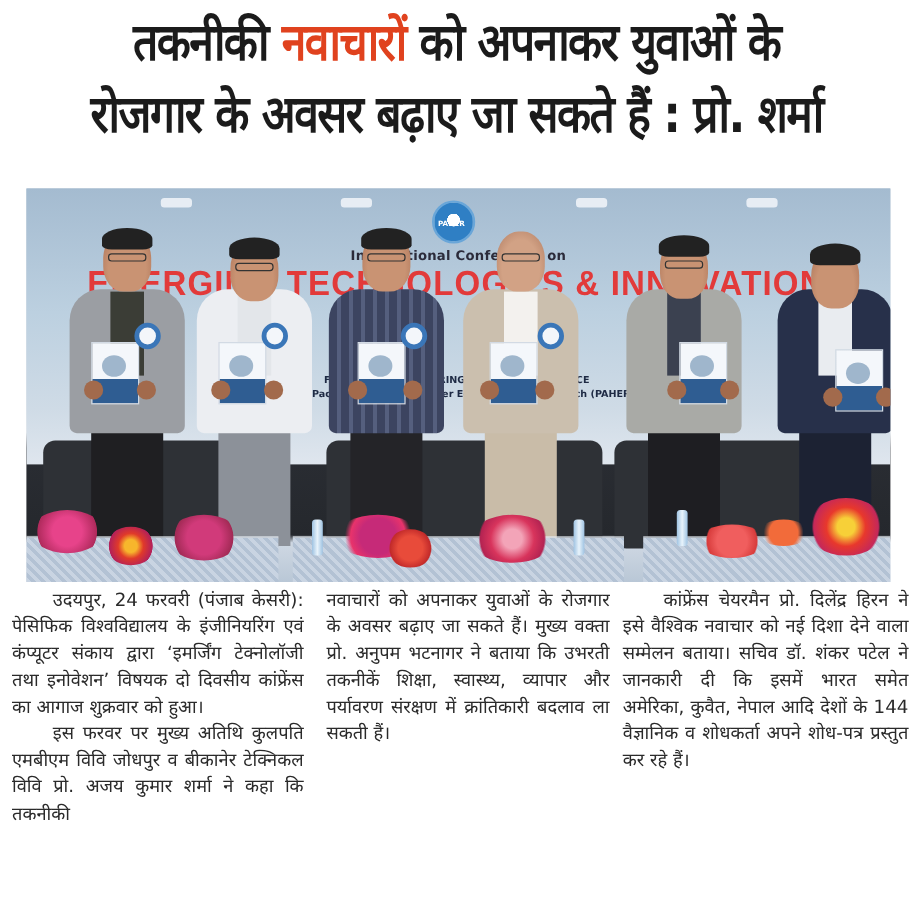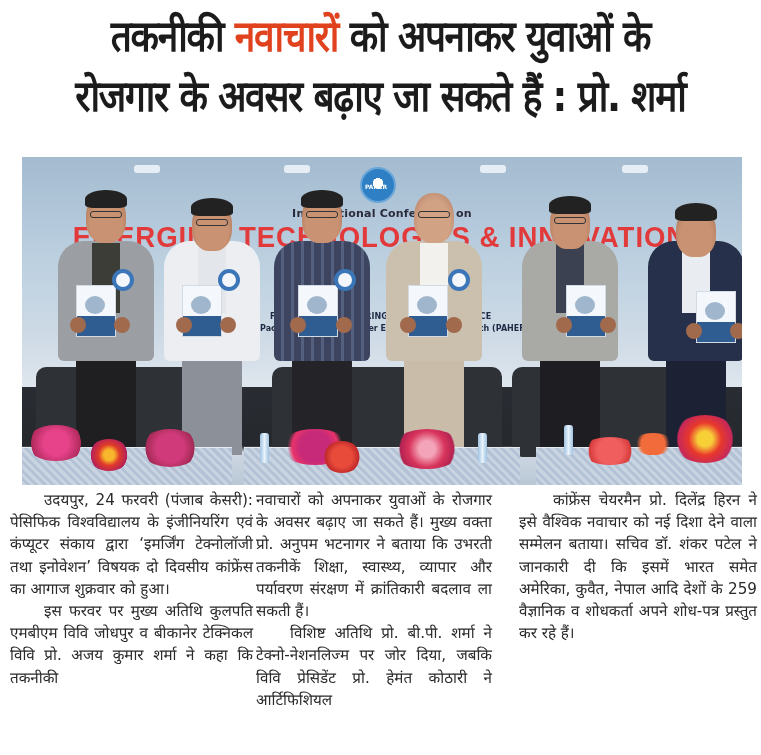--- a/index.html
+++ b/index.html
@@ -78,21 +78,21 @@
   .person .hand { position: absolute; width: 16px; height: 16px; border-radius: 50%; background: #a26a4c; }
 
   .col {
     position: absolute; top: 489px; width: 238px;
     font-family: "DejaVu Sans", sans-serif; font-size: 15.2px; line-height: 22.2px; color: #2a2a2a;
     text-align: justify; text-align-last: left;
   }
   .col p { text-indent: 0; }
   .col p.ind { text-indent: 34px; }
   .col1 { left: 10px; width: 243px; }
-  .col2 { left: 256px; width: 236px; }
+  .col2 { left: 272px; width: 236px; }
   .col3 { left: 519px; width: 238px; }
 </style>
 </head>
 <body>
 
 <h1 class="headline">
   <span class="line"><span>तकनीकी </span><span class="hl">नवाचारों</span><span> को अपनाकर युवाओं के</span></span>
   <span class="line">रोजगार के अवसर बढ़ाए जा सकते हैं : प्रो. शर्मा</span>
 </h1>
 
@@ -199,17 +199,16 @@
   <div class="bouquet" style="left:610px;top:276px;width:42px;height:22px;background:radial-gradient(circle,#f26b3a 0 50%,transparent 70%)"></div>
   <div class="bouquet" style="left:650px;top:258px;width:66px;height:48px;background:radial-gradient(circle,#f7d038 0 18%,#e8382c 40%,#c5285a 66%,transparent 70%)"></div>
 </div>
 
 <div class="col col1">
   <p class="ind">उदयपुर, 24 फरवरी (पंजाब केसरी): पेसिफिक विश्वविद्यालय के इंजीनियरिंग एवं कंप्यूटर संकाय द्वारा ‘इमर्जिंग टेक्नोलॉजी तथा इनोवेशन’ विषयक दो दिवसीय कांफ्रेंस का आगाज शुक्रवार को हुआ।</p>
   <p class="ind">इस फरवर पर मुख्य अतिथि कुलपति एमबीएम विवि जोधपुर व बीकानेर टेक्निकल विवि प्रो. अजय कुमार शर्मा ने कहा कि तकनीकी</p>
 </div>
 <div class="col col2">
   <p>नवाचारों को अपनाकर युवाओं के रोजगार के अवसर बढ़ाए जा सकते हैं। मुख्य वक्ता प्रो. अनुपम भटनागर ने बताया कि उभरती तकनीकें शिक्षा, स्वास्थ्य, व्यापार और पर्यावरण संरक्षण में क्रांतिकारी बदलाव ला सकती हैं।</p>
-  <p class="ind">विशिष्ट अतिथि प्रो. बी.पी. शर्मा ने टेक्नो-नेशनलिज्म पर जोर दिया, जबकि विवि प्रेसिडेंट प्रो. हेमंत कोठारी ने आर्टिफिशियल</p>
 </div>
 <div class="col col3">
-  <p class="ind">कांफ्रेंस चेयरमैन प्रो. दिलेंद्र हिरन ने इसे वैश्विक नवाचार को नई दिशा देने वाला सम्मेलन बताया। सचिव डॉ. शंकर पटेल ने जानकारी दी कि इसमें भारत समेत अमेरिका, कुवैत, नेपाल आदि देशों के 259 वैज्ञानिक व शोधकर्ता अपने शोध-पत्र प्रस्तुत कर रहे हैं।</p>
+  <p class="ind">कांफ्रेंस चेयरमैन प्रो. दिलेंद्र हिरन ने इसे वैश्विक नवाचार को नई दिशा देने वाला सम्मेलन बताया। सचिव डॉ. शंकर पटेल ने जानकारी दी कि इसमें भारत समेत अमेरिका, कुवैत, नेपाल आदि देशों के 144 वैज्ञानिक व शोधकर्ता अपने शोध-पत्र प्रस्तुत कर रहे हैं।</p>
 </div>
 
 </body></html>

